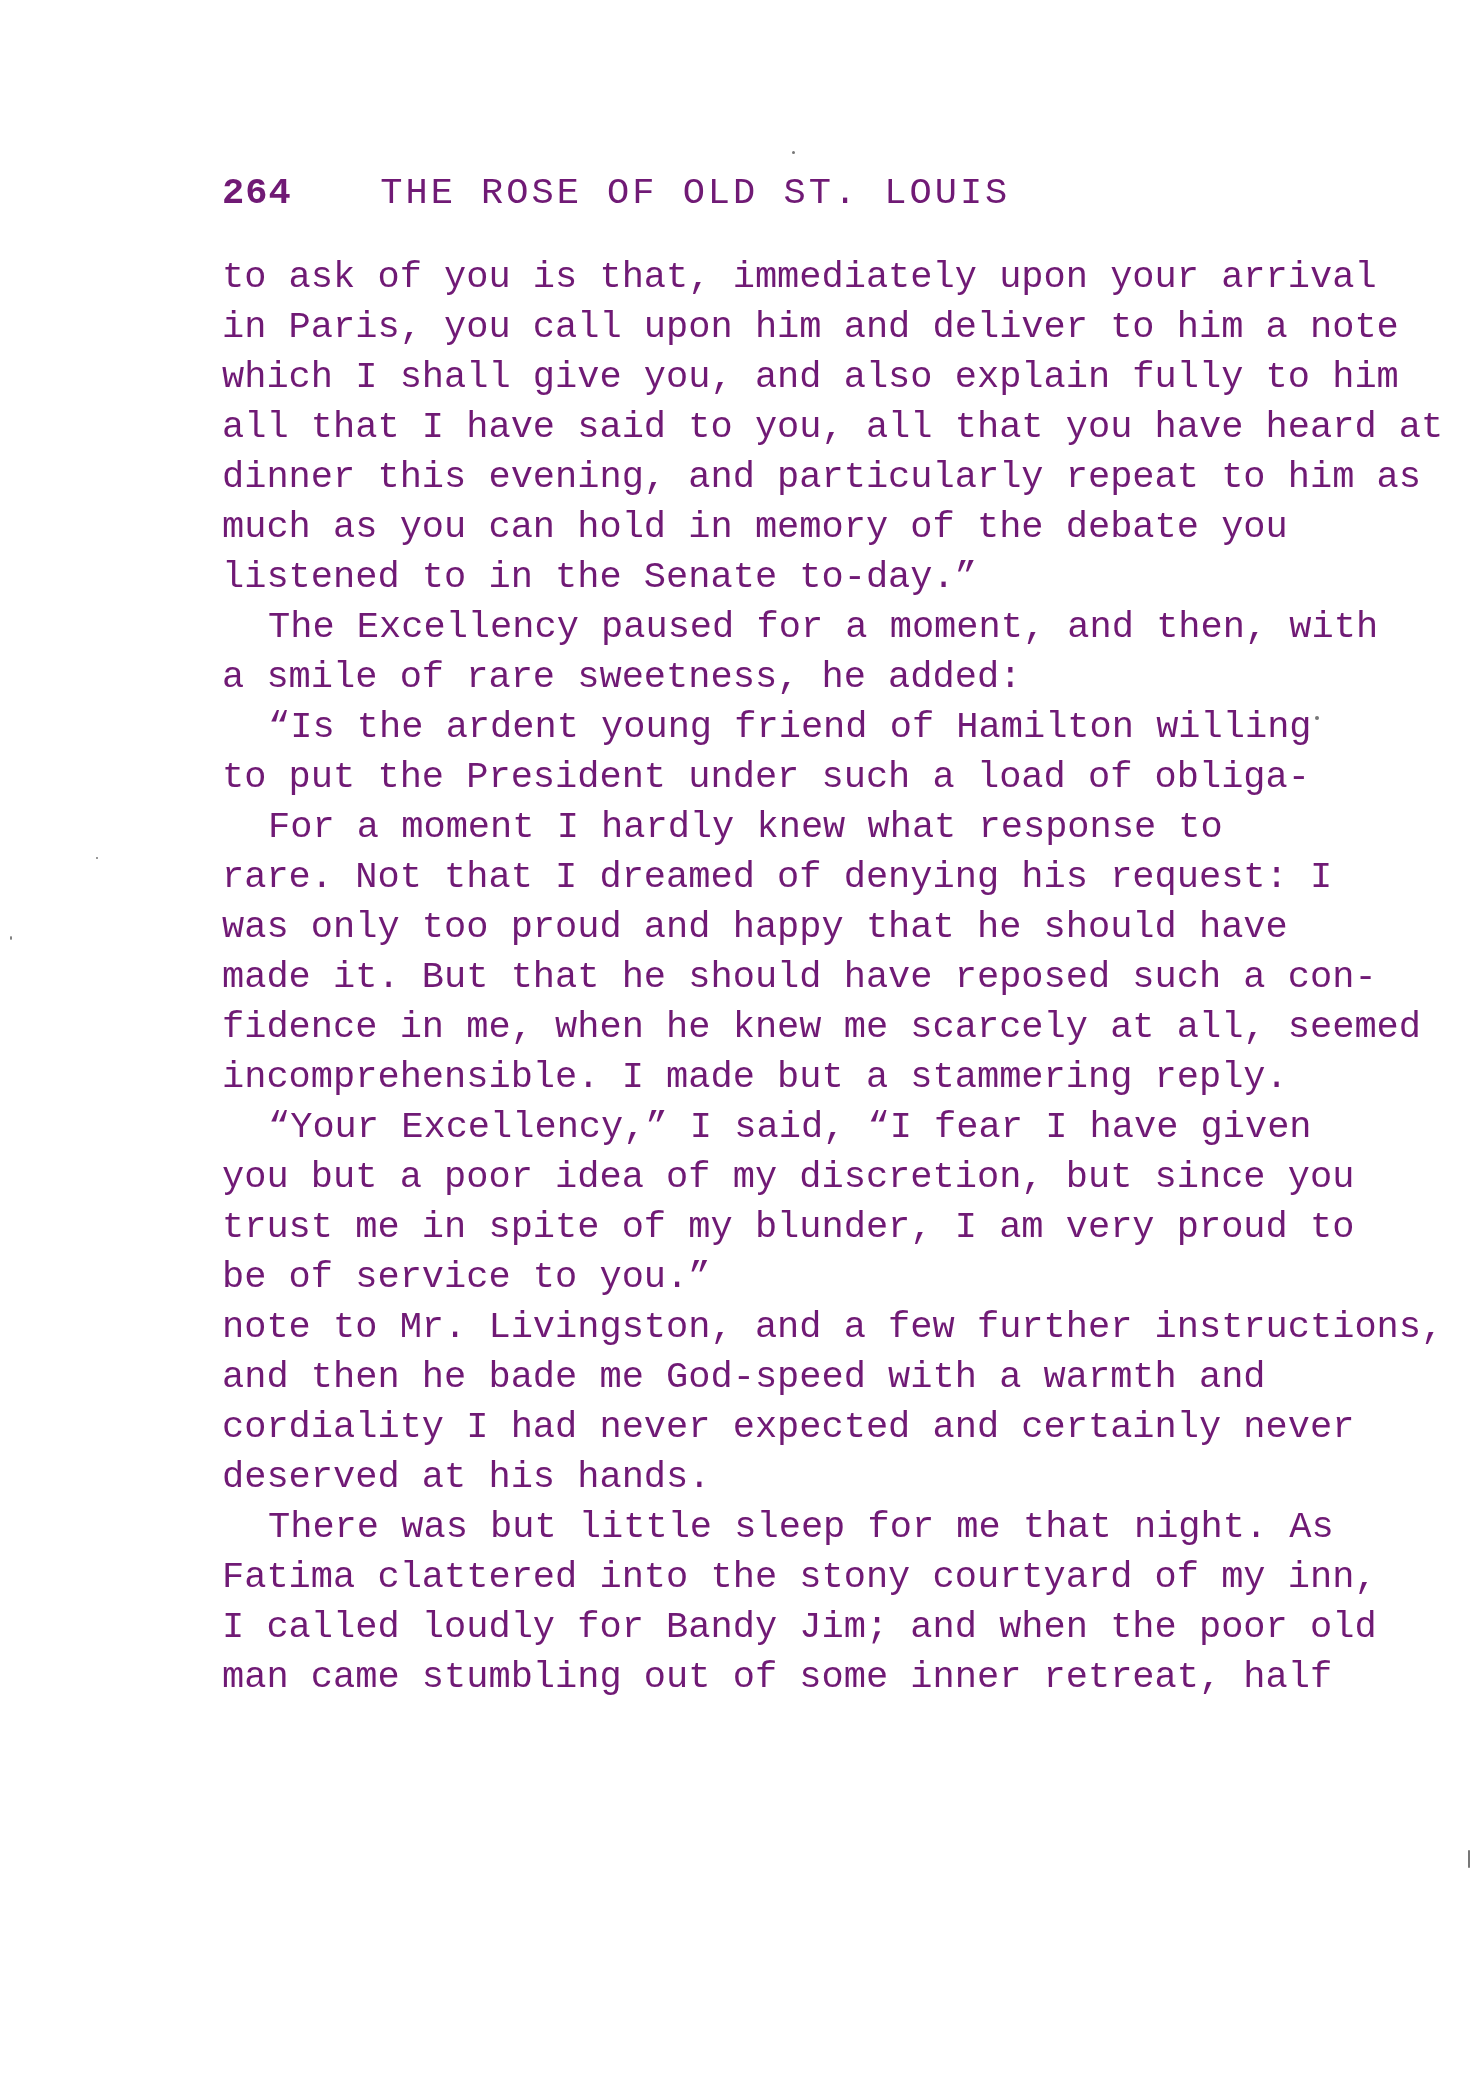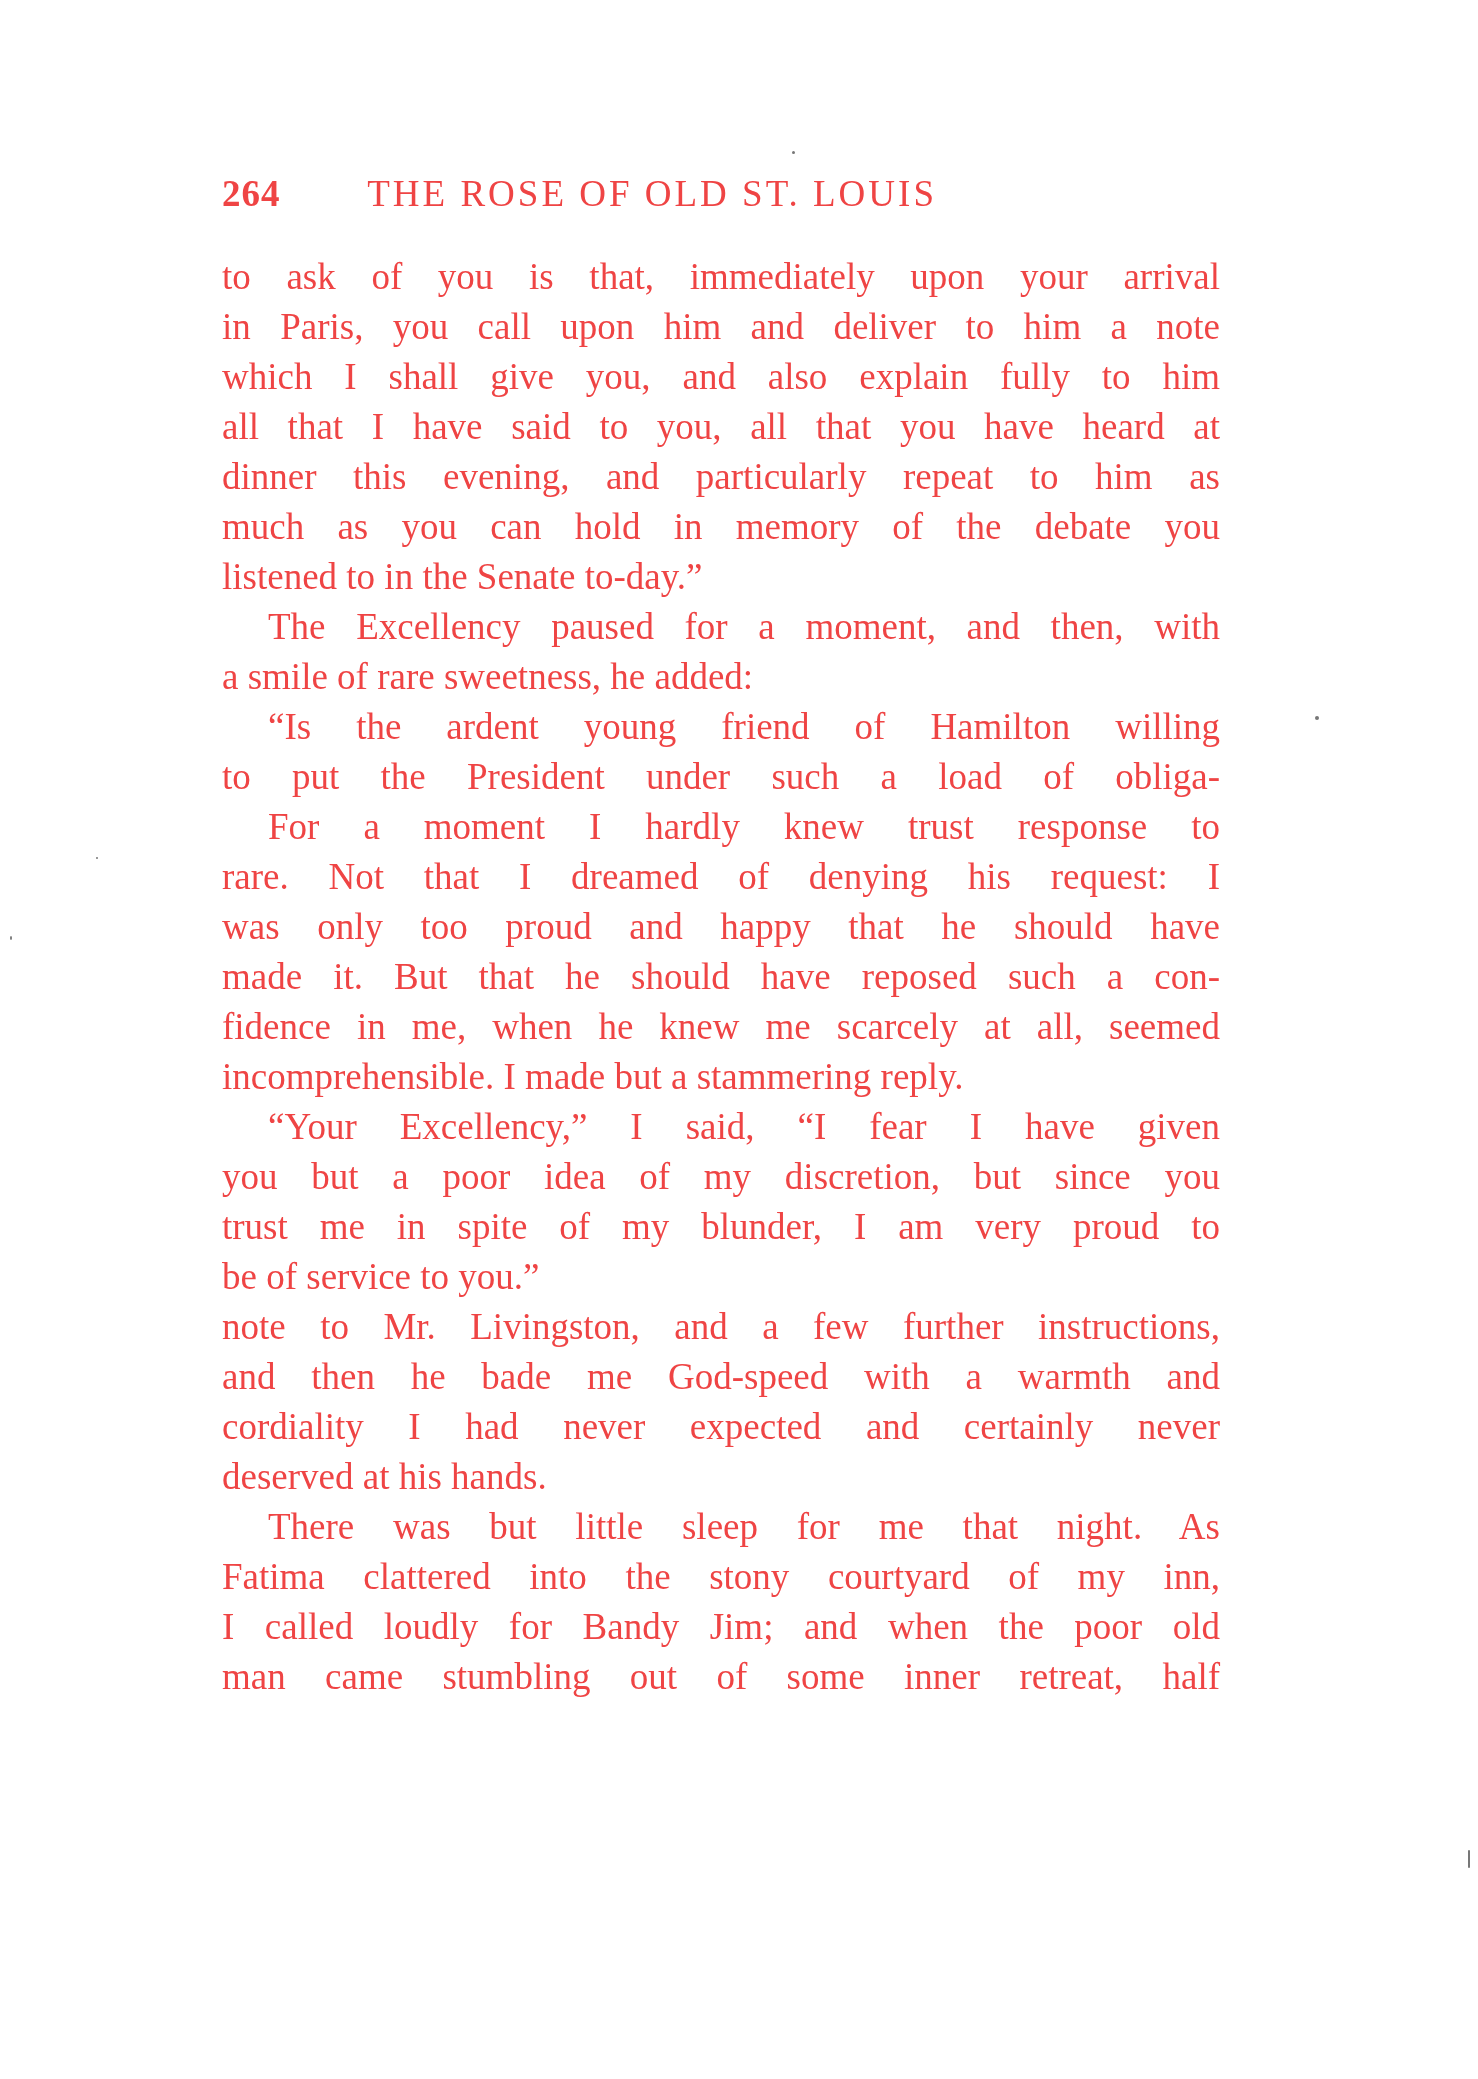--- a/index.html
+++ b/index.html
@@ -1,20 +1,20 @@
 <!DOCTYPE html>
 <html><head>
 <meta charset="utf-8">
 <style>
   html, body { margin: 0; padding: 0; background: #ffffff; }
   body { width: 1478px; height: 2079px; position: relative; overflow: hidden; }
   .page {
     position: absolute; left: 0; top: 0; width: 1478px; height: 2079px;
-    background: #ffffff; color: #ef4444;
-    font-family: Liberation Serif, serif;
+    background: #ffffff; color: #701a75;
+    font-family: Liberation Mono, monospace;
   }
   .running-head {
     position: absolute; left: 222px; top: 172px; width: 1000px;
     font-size: 37px; letter-spacing: 1px; white-space: nowrap;
   }
   .running-head .pageno { display: inline-block; width: 135px; font-weight: bold; }
   .running-head .title { display: inline-block; letter-spacing: 3px; }
   .body {
     position: absolute; left: 222px; top: 252px; width: 998px;
     font-size: 37px; line-height: 50px;
@@ -45,21 +45,21 @@
       </div>
       <div>
         <span class="line indent">The Excellency paused for a moment, and then, with</span>
         <span class="line last">a smile of rare sweetness, he added:</span>
       </div>
       <div>
         <span class="line indent">“Is the ardent young friend of Hamilton willing</span>
         <span class="line">to put the President under such a load of obliga-</span>
       </div>
       <div>
-        <span class="line indent">For a moment I hardly knew trust response to</span>
+        <span class="line indent">For a moment I hardly knew what response to</span>
         <span class="line">rare.  Not that I dreamed of denying his request: I</span>
         <span class="line">was only too proud and happy that he should have</span>
         <span class="line">made it.  But that he should have reposed such a con-</span>
         <span class="line">fidence in me, when he knew me scarcely at all, seemed</span>
         <span class="line last">incomprehensible.  I made but a stammering reply.</span>
       </div>
       <div>
         <span class="line indent">“Your Excellency,” I said, “I fear I have given</span>
         <span class="line">you but a poor idea of my discretion, but since you</span>
         <span class="line">trust me in spite of my blunder, I am very proud to</span>

